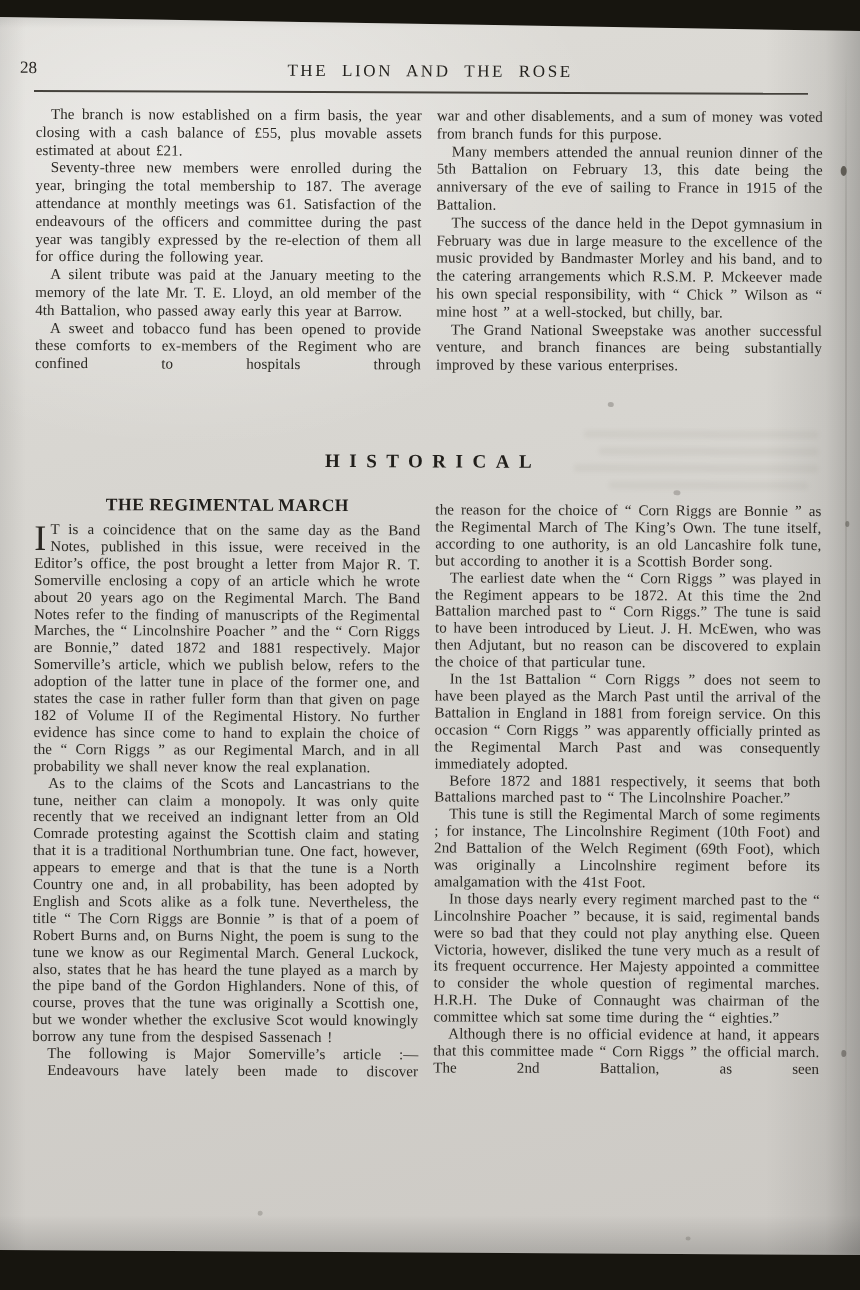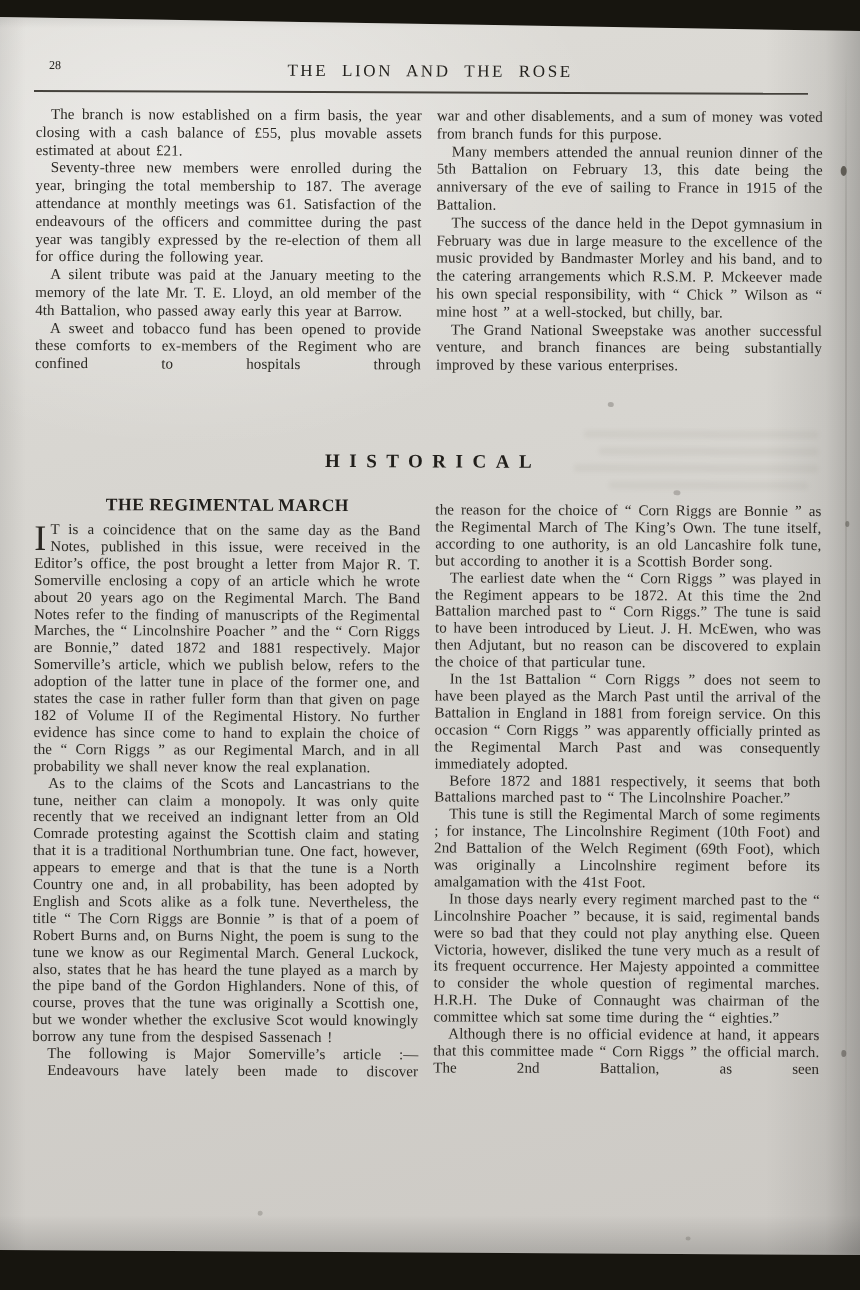--- a/index.html
+++ b/index.html
@@ -17,21 +17,21 @@
       linear-gradient(to right, rgba(0,0,0,0.07), rgba(0,0,0,0) 3%, rgba(0,0,0,0) 89%, rgba(0,0,0,0.08) 96%, rgba(0,0,0,0.22) 100%),
       radial-gradient(ellipse 600px 420px at 22% 12%, rgba(255,255,255,0.45), rgba(255,255,255,0) 70%),
       linear-gradient(168deg, #dedcd7 0%, #d6d4cf 42%, #ccc9c4 100%);
   }
   .crease {
     position:absolute; top:60px; bottom:45px; left:845px; width:2px;
     background:linear-gradient(to bottom, rgba(70,65,58,0.0), rgba(70,65,58,0.16) 15%, rgba(70,65,58,0.10) 70%, rgba(70,65,58,0.0));
   }
   .content { position:absolute; inset:0; transform:rotate(0.22deg); transform-origin:60px 90px; color:#2b2823; }
 
-  .page-num { position:absolute; left:49px; top:58px; font-size:12px; color:#262420; }
+  .page-num { position:absolute; left:20px; top:58px; font-size:17px; color:#262420; }
   .header-title {
     position:absolute; left:0; right:0; top:60px; text-align:center;
     font-size:17px; letter-spacing:2.6px; word-spacing:7px; color:#24221e;
   }
   .rule { position:absolute; left:34px; top:90px; width:774px; height:1.7px; background:#45423c; }
 
   .col { position:absolute; width:386px; }
   .col p { margin:0; text-align:justify; font-size:15px; letter-spacing:0.1px; word-spacing:0.12em; color:#2b2823; }
   .col-top p  { line-height:17.8px; }
   .col-hist p { line-height:16.9px; }

